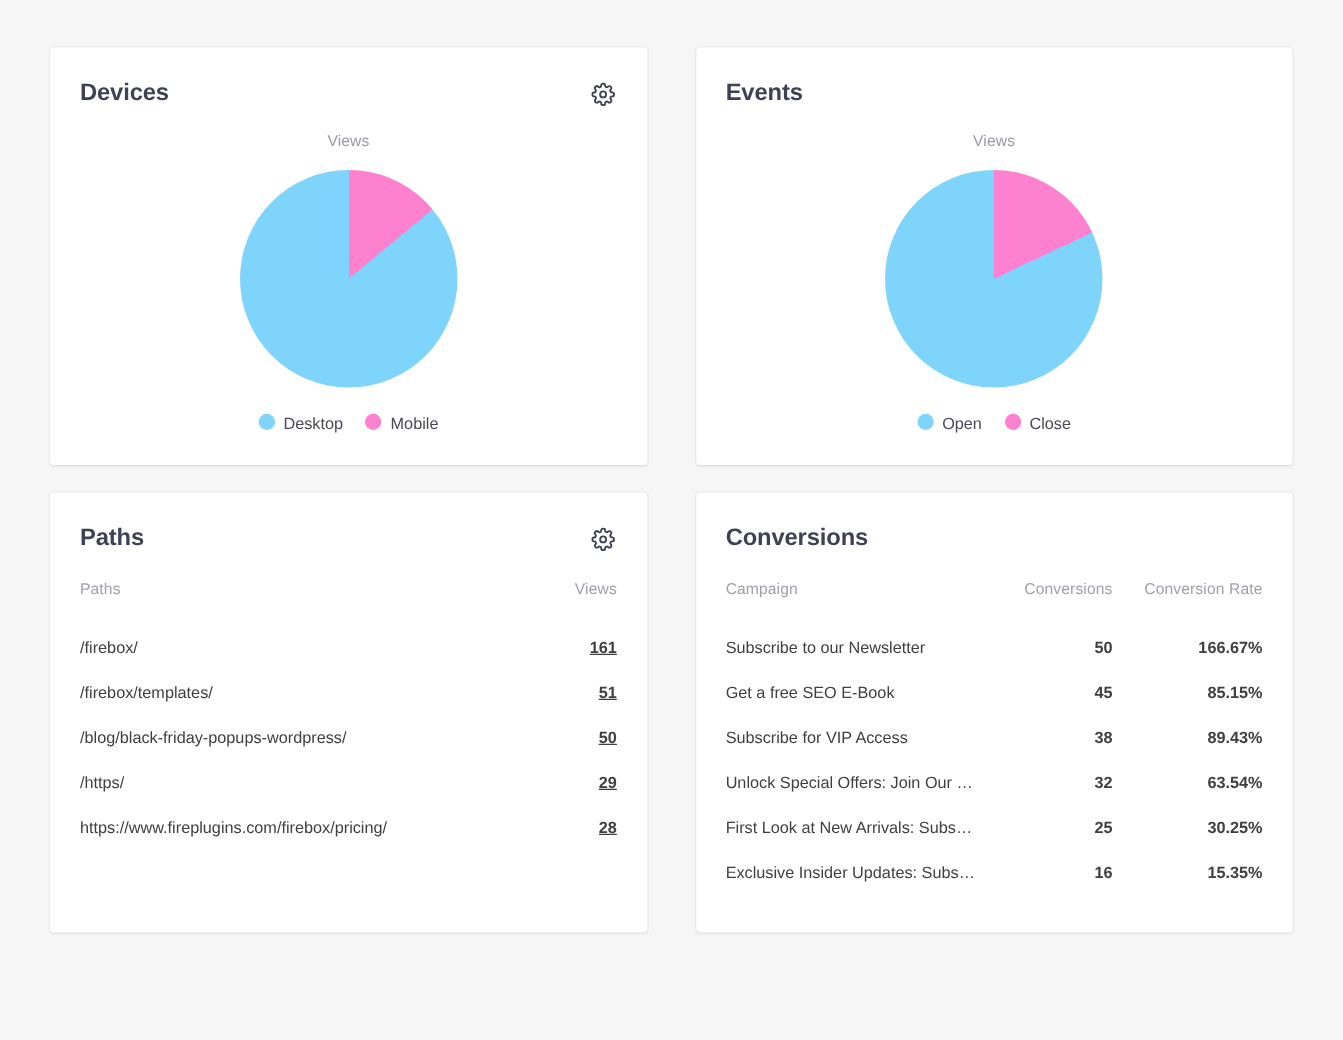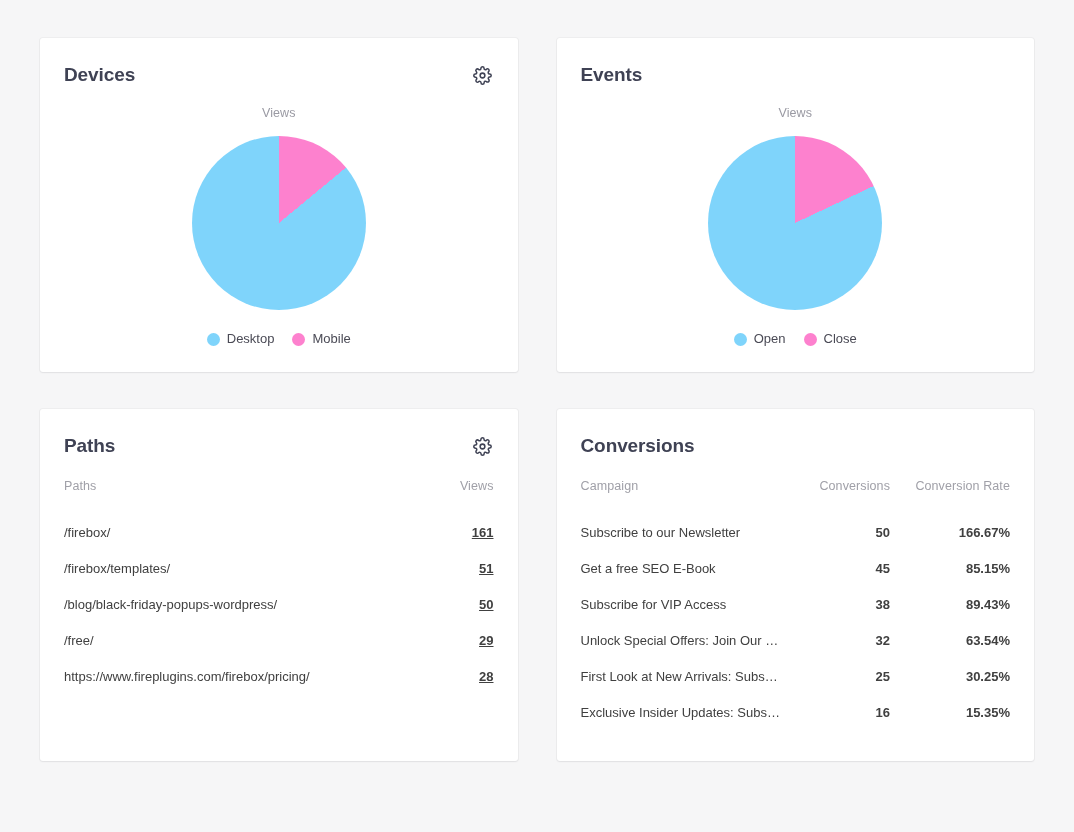--- a/index.html
+++ b/index.html
@@ -9,21 +9,21 @@
     background: #f6f6f7;
     font-family: "Liberation Sans", sans-serif;
     -webkit-font-smoothing: antialiased;
   }
   .page {
     width: 1074px;
     height: 745px;
     padding: 38px 40px 0 40px;
     display: flex;
     flex-direction: column;
-    gap: 37px;
+    gap: 22px;
   }
   .row {
     display: flex;
     gap: 39px;
   }
   .card {
     background: #ffffff;
     border-radius: 3px;
     flex: 1 1 0;
     box-shadow: 0 1px 2px rgba(16,24,40,0.06), 0 0 0 1px rgba(16,24,40,0.035);
@@ -73,21 +73,21 @@
     position: relative;
   }
   .legend {
     display: flex;
     gap: 18px;
     align-items: center;
     margin-top: 21px;
   }
   .legend-item {
     display: flex;
-    align-items: flex-end;
+    align-items: flex-start;
     gap: 7px;
     cursor: pointer;
   }
   .legend-dot {
     width: 13px;
     height: 13px;
     border-radius: 50%;
     display: block;
   }
   .legend-label {
@@ -218,21 +218,21 @@
               </tr>
               <tr>
                 <td>/firebox/templates/</td>
                 <td class="num val-views">51</td>
               </tr>
               <tr>
                 <td>/blog/black-friday-popups-wordpress/</td>
                 <td class="num val-views">50</td>
               </tr>
               <tr>
-                <td>/free/</td>
+                <td>/https/</td>
                 <td class="num val-views">29</td>
               </tr>
               <tr>
                 <td>https://www.fireplugins.com/firebox/pricing/</td>
                 <td class="num val-views">28</td>
               </tr>
             </tbody>
         </table>
       </div>
     </div>

